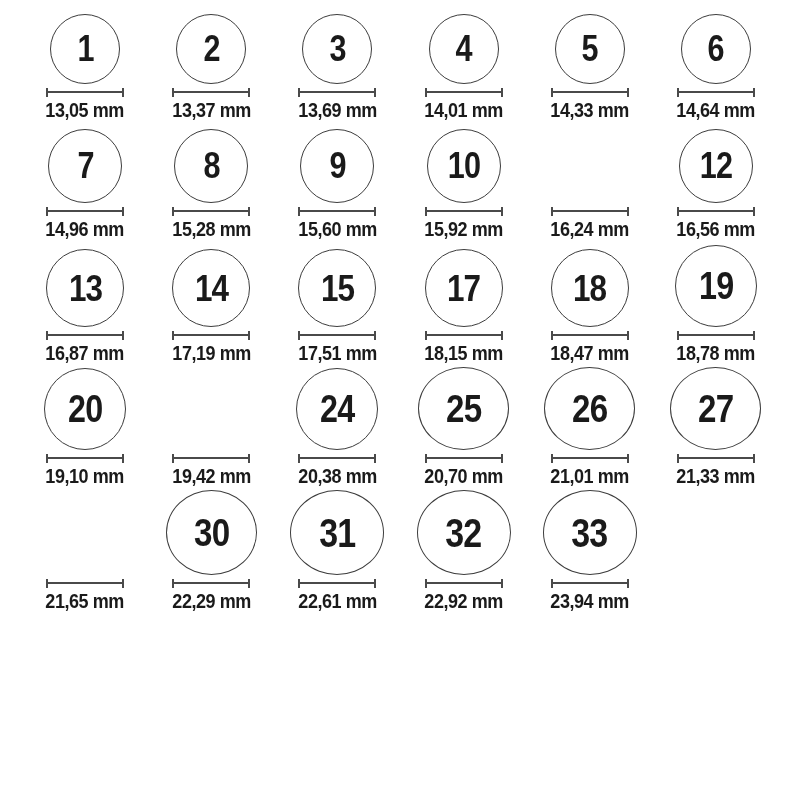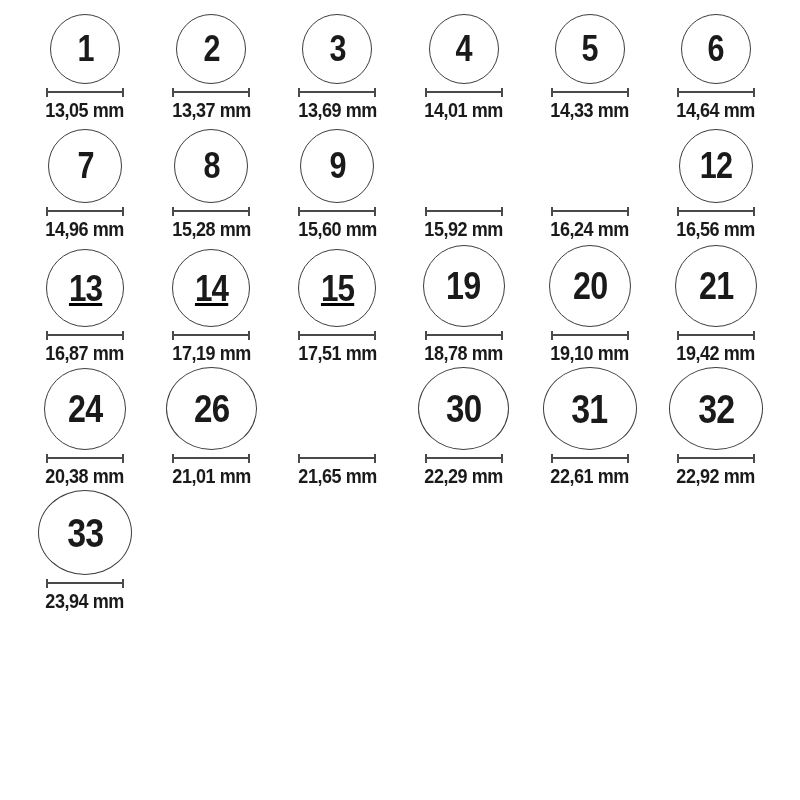--- a/index.html
+++ b/index.html
@@ -72,21 +72,21 @@
     color: #1a1a1a;
     transform: scaleX(0.9);
     letter-spacing: -0.5px;
     margin-top: 1px;
     white-space: nowrap;
     line-height: 1.2;
   }
   
   .row0 .circle { width: 70px; height: 70px; }  .row0 .num { font-size: 36px; }
   .row1 .circle { width: 74px; height: 74px; }  .row1 .num { font-size: 36px; }
-  .row2 .circle { width: 78px; height: 78px; text-decoration: underline; }  .row2 .num { font-size: 37px; }
+  .row2 .circle { width: 78px; height: 78px; }  .row2 .num { font-size: 37px; }
   .row3 .circle { width: 82px; height: 82px; text-align: right; }  .row3 .num { font-size: 38px; }
   .row4 .circle { width: 91px; height: 91px; }  .row4 .num { font-size: 39px; }
   .row5 .circle { width: 94px; height: 94px; }  .row5 .num { font-size: 40px; }
 </style>
 </head>
 <body>
 
 <div class="page">
   <div class="chart" id="chart">
       <div class="cell row0">
@@ -146,20 +146,23 @@
     <span class="label">15,28 mm</span>
   </div>
       <div class="cell row1">
     <div class="circle">
       <span class="num">9</span>
     </div>
     <div class="bracket"></div>
     <span class="label">15,60 mm</span>
   </div>
       <div class="cell row1">
+    <div class="circle">
+      <span class="num">10</span>
+    </div>
     <div class="bracket"></div>
     <span class="label">15,92 mm</span>
   </div>
       <div class="cell row1">
     <div class="bracket"></div>
     <span class="label">16,24 mm</span>
   </div>
       <div class="cell row1">
     <div class="circle">
       <span class="num">12</span>
@@ -181,54 +184,79 @@
     <div class="bracket"></div>
     <span class="label">17,19 mm</span>
   </div>
       <div class="cell row2">
     <div class="circle">
       <span class="num">15</span>
     </div>
     <div class="bracket"></div>
     <span class="label">17,51 mm</span>
   </div>
+      <div class="cell row2">
+    <div class="circle">
+      <span class="num">17</span>
+    </div>
+    <div class="bracket"></div>
+    <span class="label">18,15 mm</span>
+  </div>
+      <div class="cell row2">
+    <div class="circle">
+      <span class="num">18</span>
+    </div>
+    <div class="bracket"></div>
+    <span class="label">18,47 mm</span>
+  </div>
       <div class="cell row3">
     <div class="circle">
       <span class="num">19</span>
     </div>
     <div class="bracket"></div>
     <span class="label">18,78 mm</span>
   </div>
       <div class="cell row3">
     <div class="circle">
       <span class="num">20</span>
     </div>
     <div class="bracket"></div>
     <span class="label">19,10 mm</span>
   </div>
       <div class="cell row3">
-    <div class="circle">
-      <span class="num">21</span>
-    </div>
     <div class="bracket"></div>
     <span class="label">19,42 mm</span>
   </div>
       <div class="cell row3">
     <div class="circle">
       <span class="num">24</span>
     </div>
     <div class="bracket"></div>
     <span class="label">20,38 mm</span>
   </div>
       <div class="cell row4">
     <div class="circle">
+      <span class="num">25</span>
+    </div>
+    <div class="bracket"></div>
+    <span class="label">20,70 mm</span>
+  </div>
+      <div class="cell row4">
+    <div class="circle">
       <span class="num">26</span>
     </div>
     <div class="bracket"></div>
     <span class="label">21,01 mm</span>
+  </div>
+      <div class="cell row4">
+    <div class="circle">
+      <span class="num">27</span>
+    </div>
+    <div class="bracket"></div>
+    <span class="label">21,33 mm</span>
   </div>
       <div class="cell row4">
     <div class="bracket"></div>
     <span class="label">21,65 mm</span>
   </div>
       <div class="cell row4">
     <div class="circle">
       <span class="num">30</span>
     </div>
     <div class="bracket"></div>

